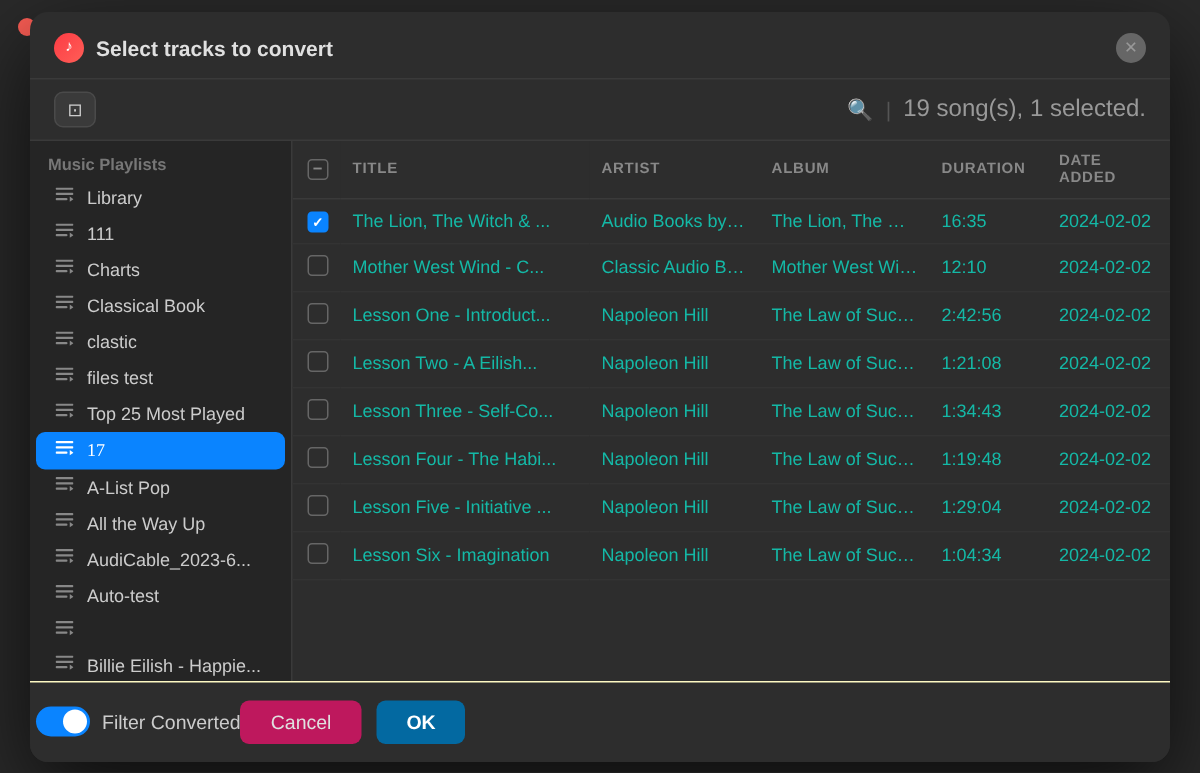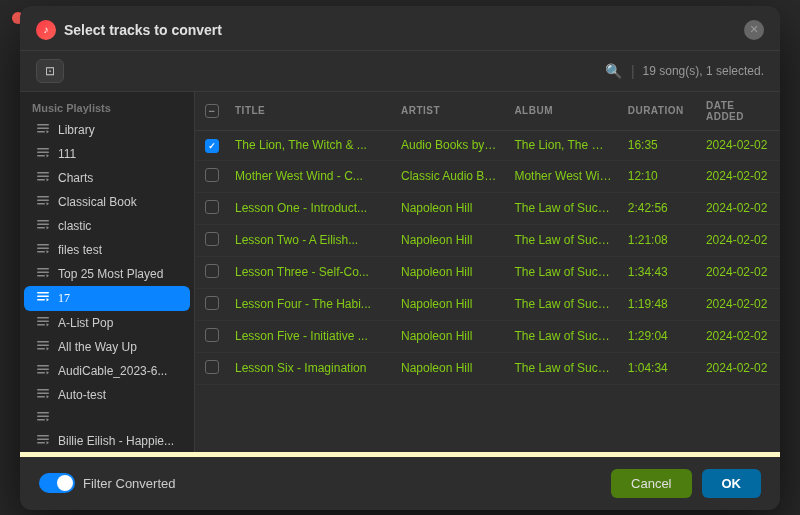--- a/index.html
+++ b/index.html
@@ -92,21 +92,21 @@
       align-items: center;
       gap: 4px;
     }
     .toolbar-right {
       display: flex;
       align-items: center;
       gap: 8px;
     }
     .song-count {
       color: #999;
-      font-size: 12px;
+      font-size: 16px;
     }
     .search-icon-btn {
       background: none;
       border: none;
       color: #888;
       cursor: pointer;
       font-size: 14px;
     }
     .divider-v {
       color: #555;
@@ -186,21 +186,21 @@
       top: 0;
       background: #2d2d2d;
     }
     th.check-col { width: 30px; padding-left: 10px; }
     th.title-col { width: 200px; }
     th.artist-col { width: 130px; }
     th.album-col { width: 130px; }
     th.duration-col { width: 80px; }
     th.date-col { width: 90px; }
     td {
-      color: #84cc16;
+      color: #14b8a6;
       font-size: 12px;
       padding: 7px 8px;
       border-bottom: 1px solid #333;
       white-space: nowrap;
       overflow: hidden;
       text-overflow: ellipsis;
       max-width: 0;
     }
     td.check-col { width: 30px; padding-left: 10px; max-width: none; }
     .checkbox {
@@ -229,23 +229,22 @@
       border-color: #666;
     }
     .checkbox.indeterminate::after {
       content: '−';
       color: #888;
       font-size: 11px;
     }
     .dialog-footer {
       display: flex;
       align-items: center;
-      justify-content: space-between;
-      padding: 12px 19px;
-      border-top: 5px solid #fef9c3;
+      padding: 12px 4px;
+      border-top: 1px solid #fef9c3;
       background: #2d2d2d;
     }
     .filter-toggle {
       display: flex;
       align-items: center;
       gap: 8px;
     }
     .toggle-switch {
       width: 36px;
       height: 20px;
@@ -268,21 +267,21 @@
     .toggle-switch.on::after { left: 18px; }
     .filter-label {
       color: #ccc;
       font-size: 13px;
     }
     .footer-buttons {
       display: flex;
       gap: 10px;
     }
     .btn-cancel {
-      background: #4d7c0f;
+      background: #be185d;
       border: none;
       border-radius: 6px;
       color: #e0e0e0;
       padding: 7px 20px;
       font-size: 13px;
       cursor: pointer;
     }
     .btn-ok {
       background: #0369a1;
       border: none;

